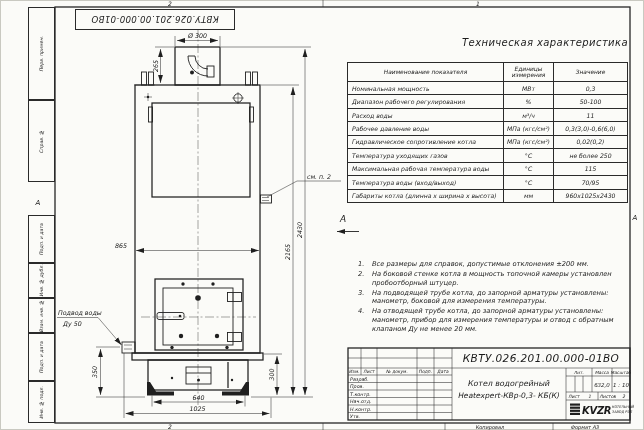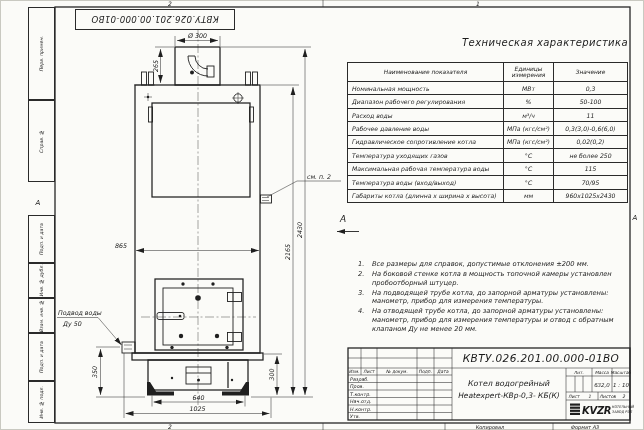--- a/index.html
+++ b/index.html
@@ -374,21 +374,21 @@
     <div class="note">
       <span class="n">1.</span>
       <span class="t">Все размеры для справок, допустимые отклонения ±200 мм.</span>
     </div>
     <div class="note">
       <span class="n">2.</span>
       <span class="t">На боковой стенке котла в мощность топочной камеры установлен пробоотборный штуцер.</span>
     </div>
     <div class="note">
       <span class="n">3.</span>
-      <span class="t">На подводящей трубе котла, до запорной арматуры установлены: манометр, прибор для измерения температуры.</span>
+      <span class="t">На подводящей трубе котла, до запорной арматуры установлены: манометр, боковой для измерения температуры.</span>
     </div>
     <div class="note">
       <span class="n">4.</span>
       <span class="t">На отводящей трубе котла, до запорной арматуры установлены: манометр, прибор для измерения температуры и отвод с обратным клапаном Ду не менее 20 мм.</span>
     </div>
   </div>
 
 </div>
 
 </body></html>

